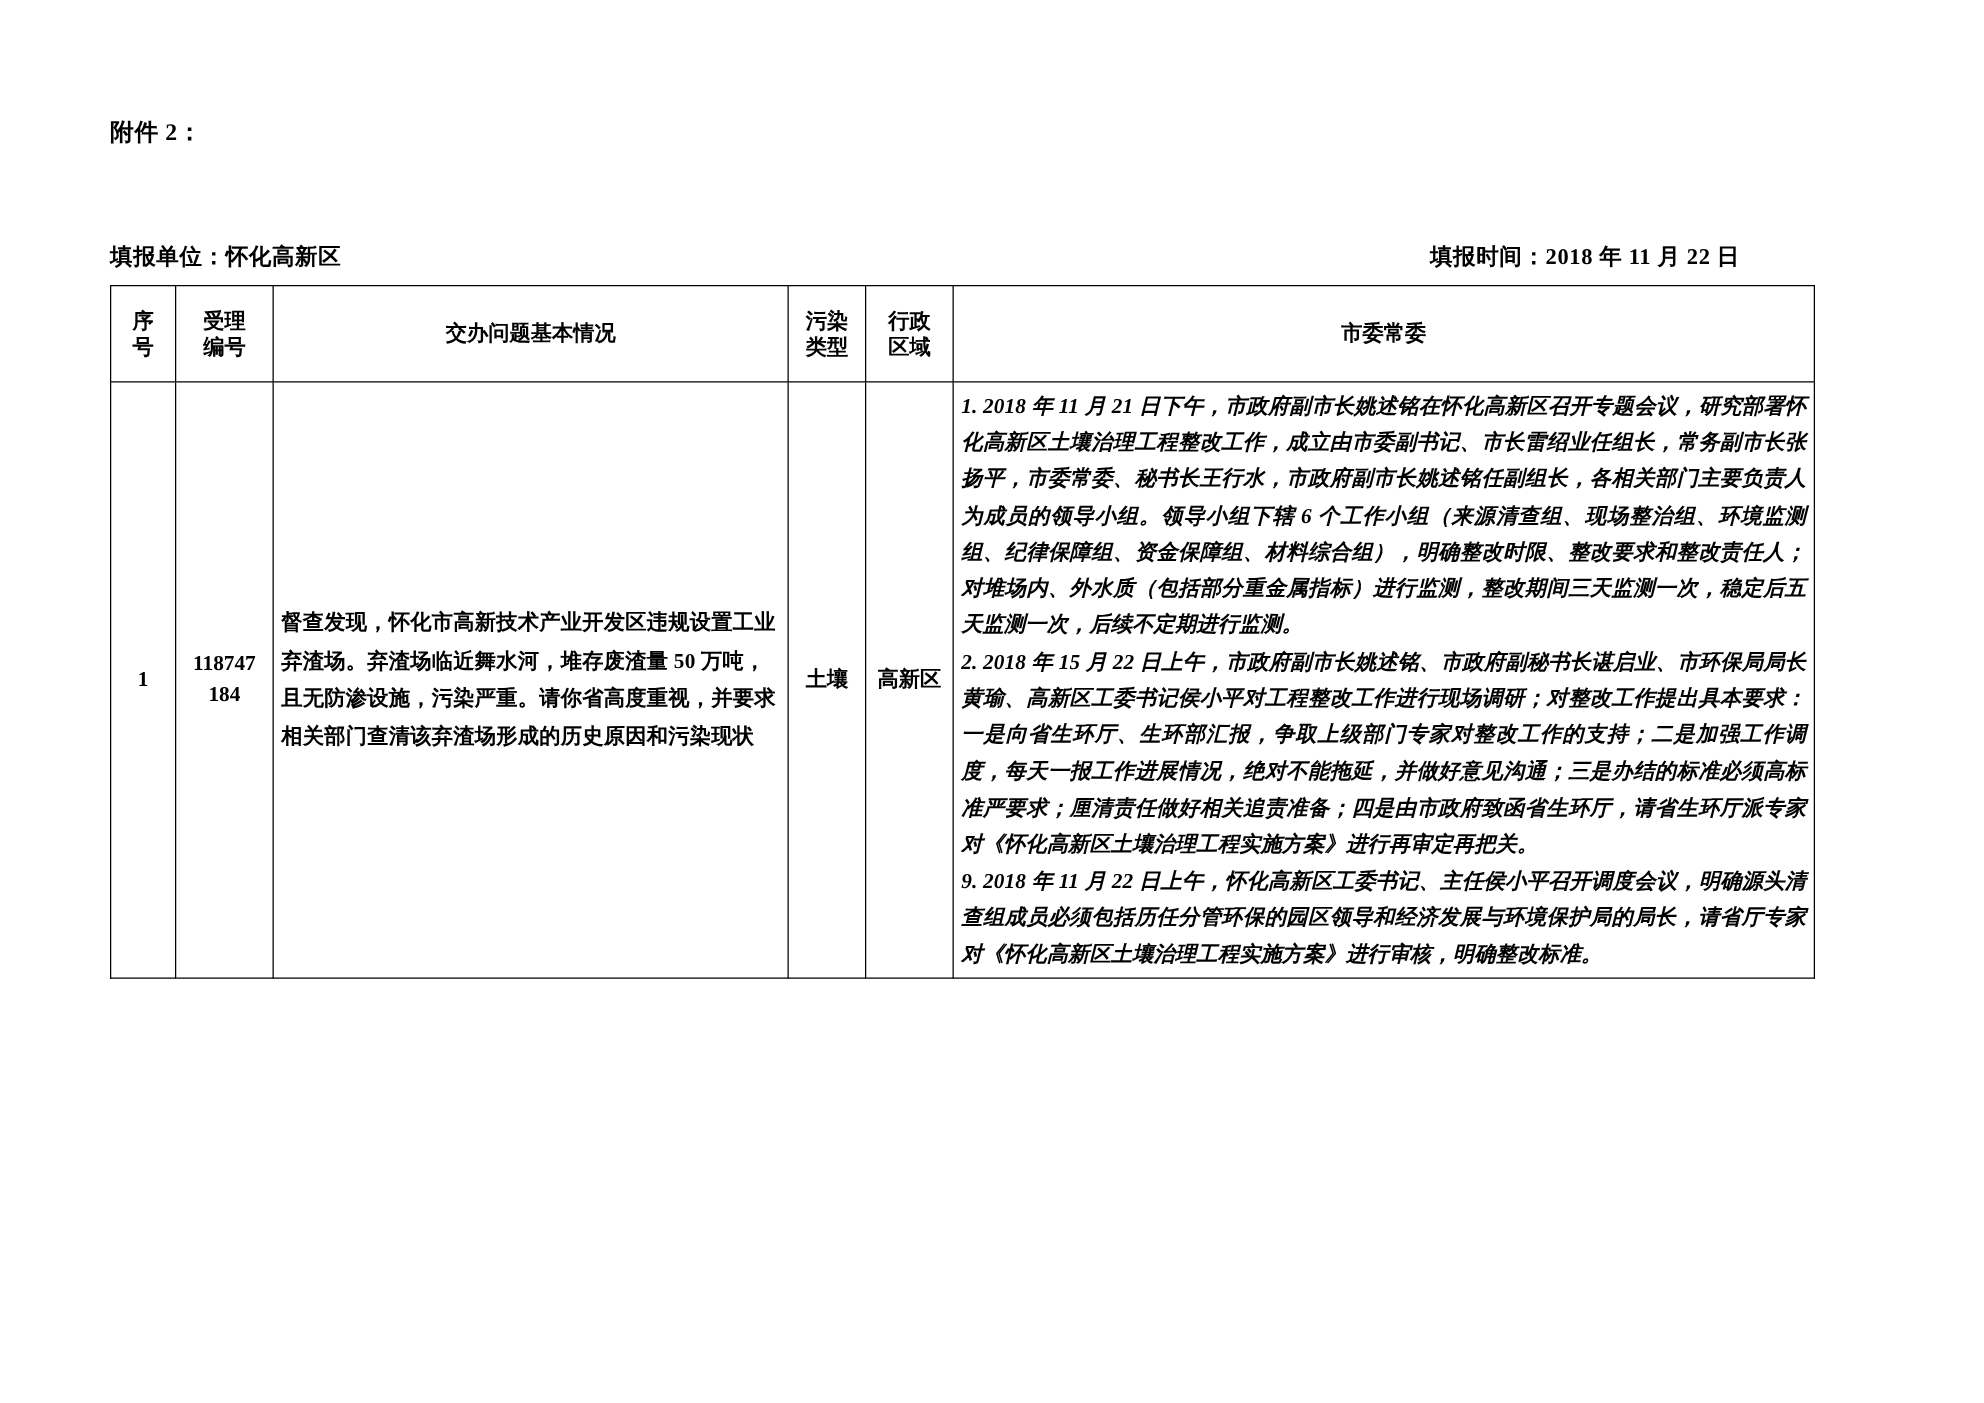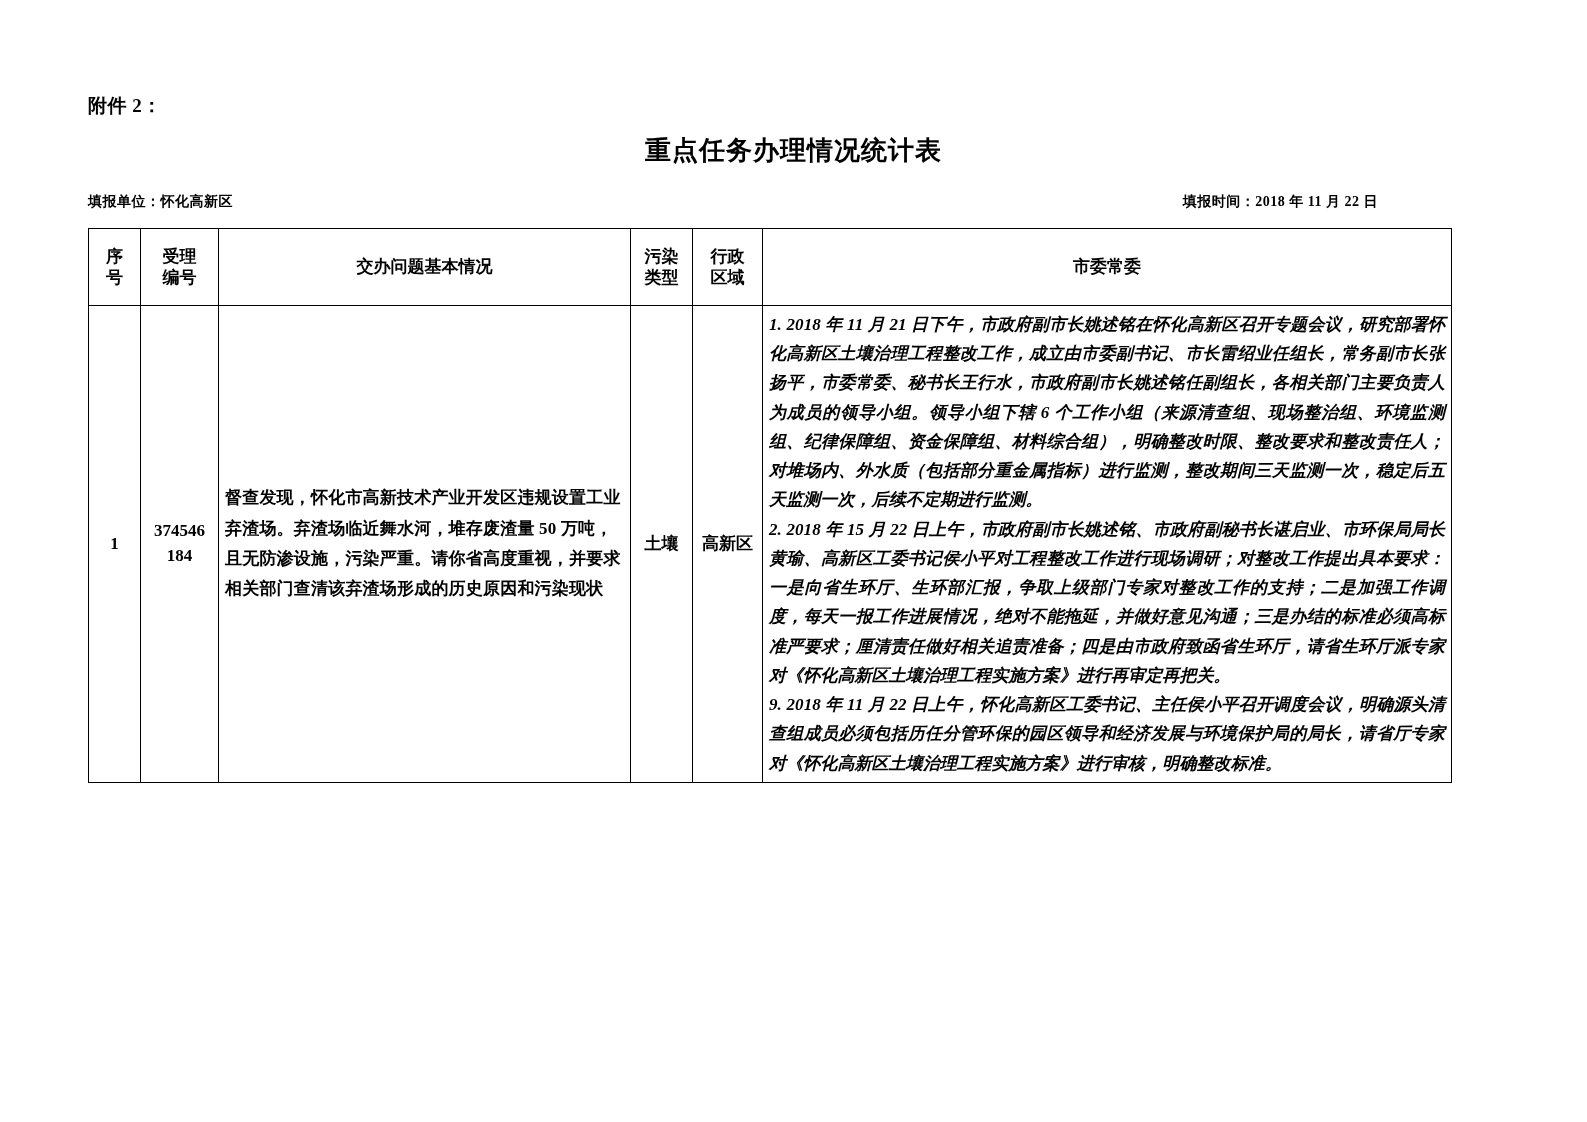--- a/index.html
+++ b/index.html
@@ -38,32 +38,32 @@
     font-size: 26px;
     font-weight: bold;
     letter-spacing: 1px;
   }
   .meta-row {
     position: absolute;
     left: 88px;
     top: 193px;
     width: 1411px;
     height: 24px;
-    font-size: 14px;
+    font-size: 18px;
     font-weight: bold;
   }
   .meta-left {
     position: absolute;
     left: 0;
     top: 0;
     letter-spacing: 0.5px;
   }
   .meta-right {
     position: absolute;
-    right: 121px;
+    right: 107px;
     top: 0;
     letter-spacing: 0.5px;
     font-family: Liberation Serif, serif;
   }
   table.main-table {
     position: absolute;
     left: 88px;
     top: 228px;
     width: 1363px;
     border-collapse: collapse;
@@ -115,21 +115,20 @@
     display: inline-block;
   }
 </style>
 </head>
 <body>
 
 <div class="page">
 
   <div class="attachment-label">附件 2：</div>
 
-  <div class="doc-title">重点任务办理情况统计表</div>
 
   <div class="meta-row">
     <div class="meta-left">填报单位：怀化高新区</div>
     <div class="meta-right">填报时间：2018 年 11 月 22 日</div>
   </div>
 
   <table class="main-table">
     <colgroup>
       <col class="col-seq">
       <col class="col-code">
@@ -157,21 +156,21 @@
           <span class="vert-label">行政</span><br>
           <span class="vert-label">区域</span>
         </th>
         <th>市委常委</th>
       </tr>
     </thead>
     <tbody>
       <tr>
         <td class="cell-center">1</td>
         <td class="cell-center">
-          <span>374546</span><br>
+          <span>118747</span><br>
           <span>184</span>
         </td>
         <td class="cell-desc">督查发现，怀化市高新技术产业开发区违规设置工业弃渣场。弃渣场临近舞水河，堆存废渣量 50 万吨，且无防渗设施，污染严重。请你省高度重视，并要求相关部门查清该弃渣场形成的历史原因和污染现状</td>
         <td class="cell-center">土壤</td>
         <td class="cell-center">高新区</td>
         <td class="cell-progress">
           <p>1. 2018 年 11 月 21 日下午，市政府副市长姚述铭在怀化高新区召开专题会议，研究部署怀化高新区土壤治理工程整改工作，成立由市委副书记、市长雷绍业任组长，常务副市长张扬平，市委常委、秘书长王行水，市政府副市长姚述铭任副组长，各相关部门主要负责人为成员的领导小组。领导小组下辖 6 个工作小组（来源清查组、现场整治组、环境监测组、纪律保障组、资金保障组、材料综合组），明确整改时限、整改要求和整改责任人；对堆场内、外水质（包括部分重金属指标）进行监测，整改期间三天监测一次，稳定后五天监测一次，后续不定期进行监测。</p>
           <p>2. 2018 年 15 月 22 日上午，市政府副市长姚述铭、市政府副秘书长谌启业、市环保局局长黄瑜、高新区工委书记侯小平对工程整改工作进行现场调研；对整改工作提出具本要求：一是向省生环厅、生环部汇报，争取上级部门专家对整改工作的支持；二是加强工作调度，每天一报工作进展情况，绝对不能拖延，并做好意见沟通；三是办结的标准必须高标准严要求；厘清责任做好相关追责准备；四是由市政府致函省生环厅，请省生环厅派专家对《怀化高新区土壤治理工程实施方案》进行再审定再把关。</p>
           <p>9. 2018 年 11 月 22 日上午，怀化高新区工委书记、主任侯小平召开调度会议，明确源头清查组成员必须包括历任分管环保的园区领导和经济发展与环境保护局的局长，请省厅专家对《怀化高新区土壤治理工程实施方案》进行审核，明确整改标准。</p>
         </td>

